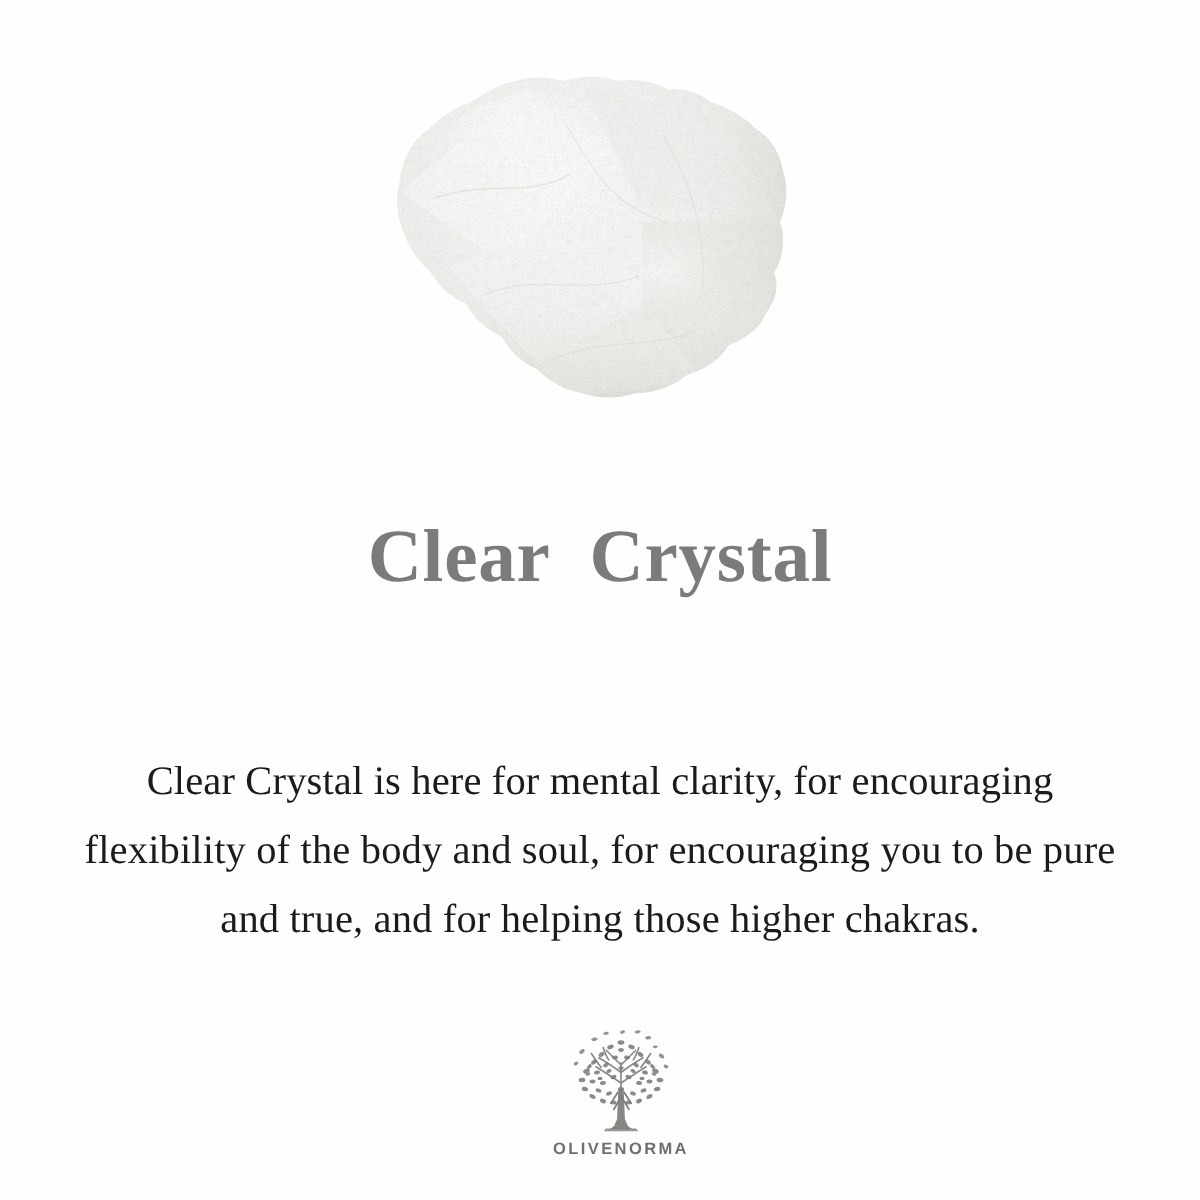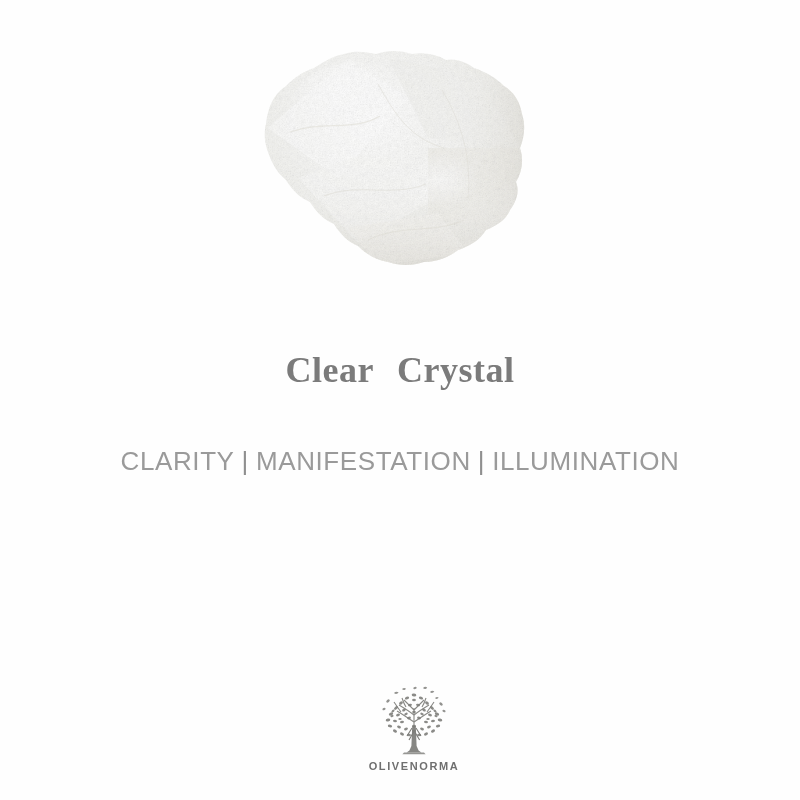--- a/index.html
+++ b/index.html
@@ -41,21 +41,21 @@
 
   
   .title {
     position: absolute;
     left: 0;
     top: 338px;
     width: 800px;
     text-align: center;
     font-family: "Liberation Serif", "DejaVu Serif", serif;
     font-weight: 700;
-    font-size: 36px;
+    font-size: 50px;
     line-height: 64px;
     color: #7b7b7b;
     letter-spacing: 0.5px;
     word-spacing: 14px;
     white-space: nowrap;
   }
 
   
   .subtitle {
     position: absolute;
@@ -240,24 +240,22 @@
           <path d="M 96 168 C 130 154, 164 170, 198 156" stroke="#dbd9d1" stroke-width="1.1" fill="none" opacity="0.5"></path>
           <path d="M 140 212 C 172 196, 206 206, 236 192" stroke="#d9d7cf" stroke-width="1" fill="none" opacity="0.45"></path>
           <path d="M 214 62 C 232 92, 244 128, 240 170" stroke="#dedcd4" stroke-width="1" fill="none" opacity="0.45"></path>
         </g>
       </g>
     </svg>
   </div>
 
   <div class="title">Clear  Crystal</div>
 
-  <div class="subtitle">
-    <span class="kw">CLARITY</span><span class="sep">|</span><span class="kw">MANIFESTATION</span><span class="sep">|</span><span class="kw">ILLUMINATION</span>
-  </div>
-
+
+  <div class="description">Clear Crystal is here for mental clarity, for encouraging flexibility of the body and soul, for encouraging you to be pure and true, and for helping those higher chakras.</div>
 
   <div class="brand">
     <svg class="brand-mark" viewBox="0 0 86 74" aria-hidden="true">
       <g fill="#7c7c78">
 
         <path d="M41.2 42 L40.4 62 L38.4 66.6 L35.6 68.6 L50.4 68.6 L47.6 66.6 L45.6 62 L44.8 42 Z" opacity="0.92"></path>
         <path d="M41 44 L36 52 M45 44 L50 52 M42.6 48 L38 56 M43.8 48 L48.6 56" stroke="#7c7c78" stroke-width="1.1" fill="none"></path>
 
         <path d="M33 68.4 L53 68.4 L54.6 70.2 L31.4 70.2 Z" opacity="0.8"></path>
 

